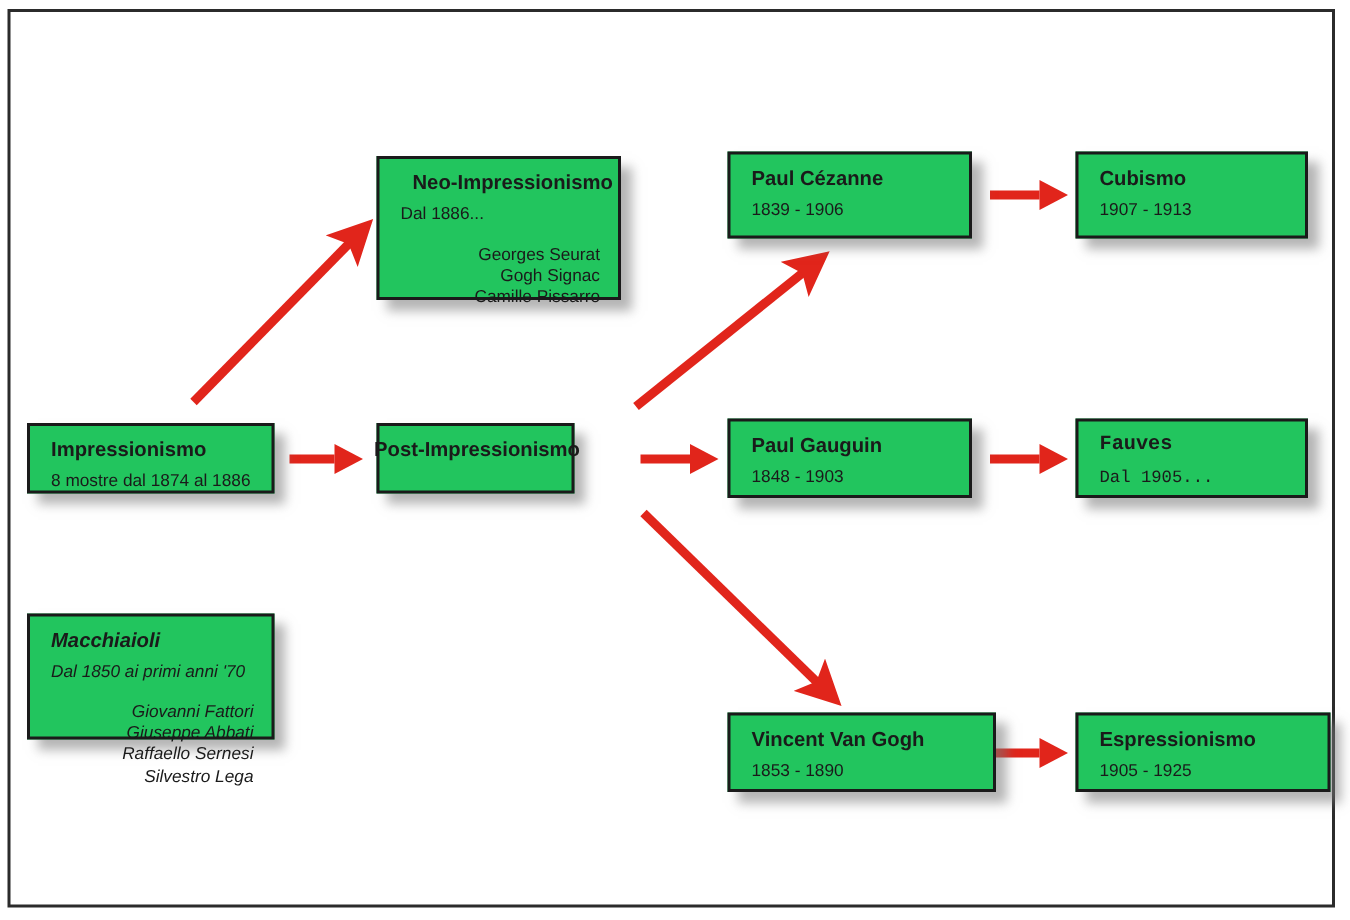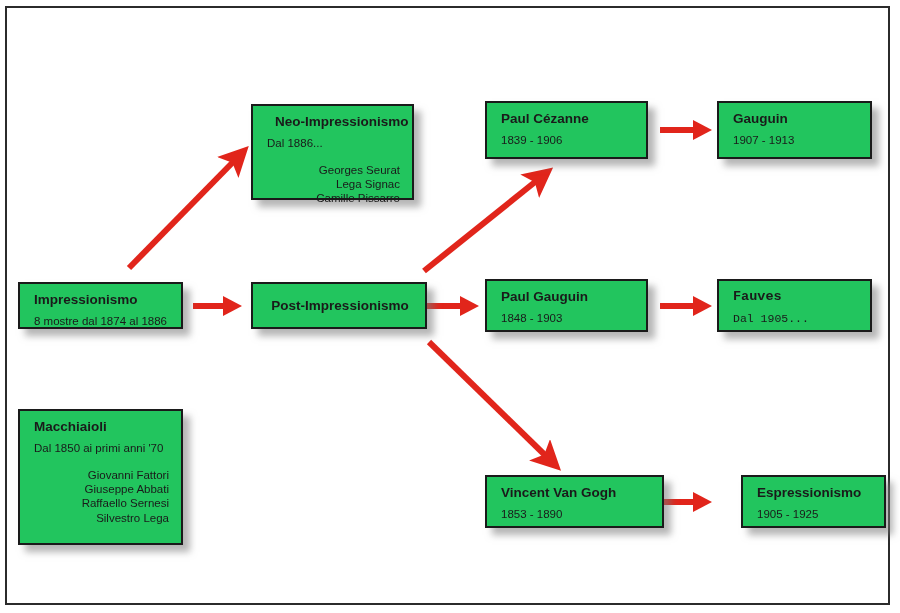--- a/index.html
+++ b/index.html
@@ -136,67 +136,67 @@
   <div class="arrow-h" style="left:660px; top:492px; width:52px;">
     <div class="shaft" style="width:33px;"></div>
     <div class="head" style="left:33px;"></div>
   </div>
 
   <div class="node" style="left:18px; top:282px; width:165px; height:47px;">
     <div class="title">Impressionismo</div>
     <div class="subtitle">8 mostre dal 1874 al 1886</div>
   </div>
 
-  <div class="node center-title" style="left:251px; top:282px; width:176px; height:47px; display:flex; align-items:center; justify-content:center;">
+  <div class="node center-title" style="left:251px; top:282px; width:132px; height:47px; display:flex; justify-content:center;">
     <div class="title">Post-Impressionismo</div>
   </div>
 
   <div class="node indent-title" style="left:251px; top:104px; width:163px; height:96px;">
     <div class="title">Neo-Impressionismo</div>
     <div class="subtitle">Dal 1886...</div>
     <div class="people">
       <div>Georges Seurat</div>
-      <div>Lega Signac</div>
+      <div>Gogh Signac</div>
       <div>Camille Pissarro</div>
     </div>
   </div>
 
-  <div class="node" style="left:18px; top:409px; width:165px; height:136px;">
+  <div class="node" style="left:18px; top:409px; width:165px; height:84px;font-style:italic;">
     <div class="title">Macchiaioli</div>
     <div class="subtitle">Dal 1850 ai primi anni '70</div>
     <div class="people">
       <div>Giovanni Fattori</div>
       <div>Giuseppe Abbati</div>
       <div>Raffaello Sernesi</div>
       <div>Silvestro Lega</div>
     </div>
   </div>
 
   <div class="node" style="left:485px; top:101px; width:163px; height:58px;">
     <div class="title">Paul Cézanne</div>
     <div class="subtitle">1839 - 1906</div>
   </div>
 
   <div class="node" style="left:717px; top:101px; width:155px; height:58px;">
-    <div class="title">Gauguin</div>
+    <div class="title">Cubismo</div>
     <div class="subtitle">1907 - 1913</div>
   </div>
 
   <div class="node" style="left:485px; top:279px; width:163px; height:53px;">
     <div class="title">Paul Gauguin</div>
     <div class="subtitle">1848 - 1903</div>
   </div>
 
   <div class="node" style="left:717px; top:279px; width:155px; height:53px;font-family:Liberation Mono, monospace;">
     <div class="title">Fauves</div>
     <div class="subtitle">Dal 1905...</div>
   </div>
 
   <div class="node" style="left:485px; top:475px; width:179px; height:53px;">
     <div class="title">Vincent Van Gogh</div>
     <div class="subtitle">1853 - 1890</div>
   </div>
 
-  <div class="node" style="left:717px; top:475px; width:145px; height:53px;margin-left:24px;">
+  <div class="node" style="left:717px; top:475px; width:170px; height:53px;">
     <div class="title">Espressionismo</div>
     <div class="subtitle">1905 - 1925</div>
   </div>
 </div>
 
 </body></html>

